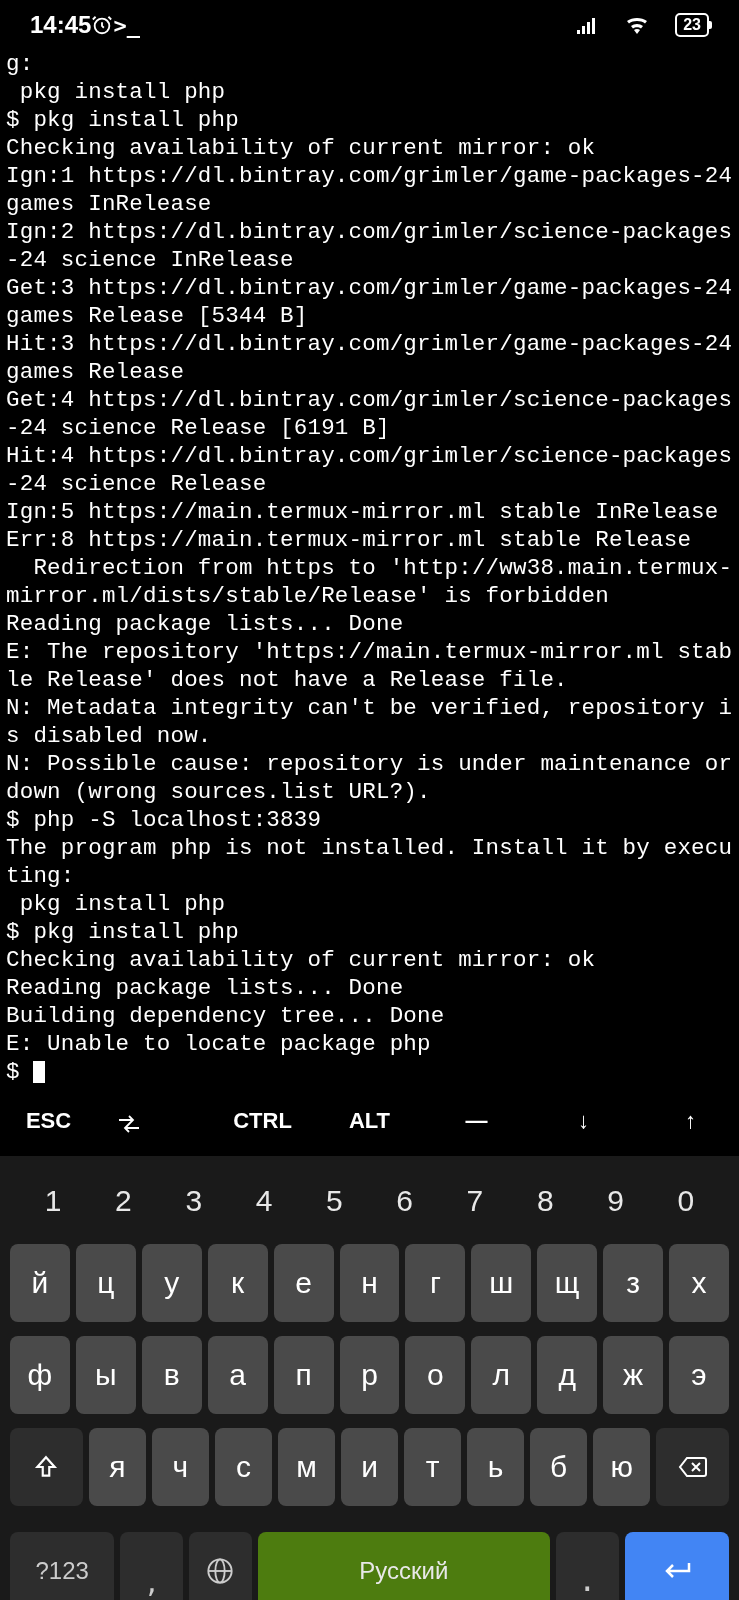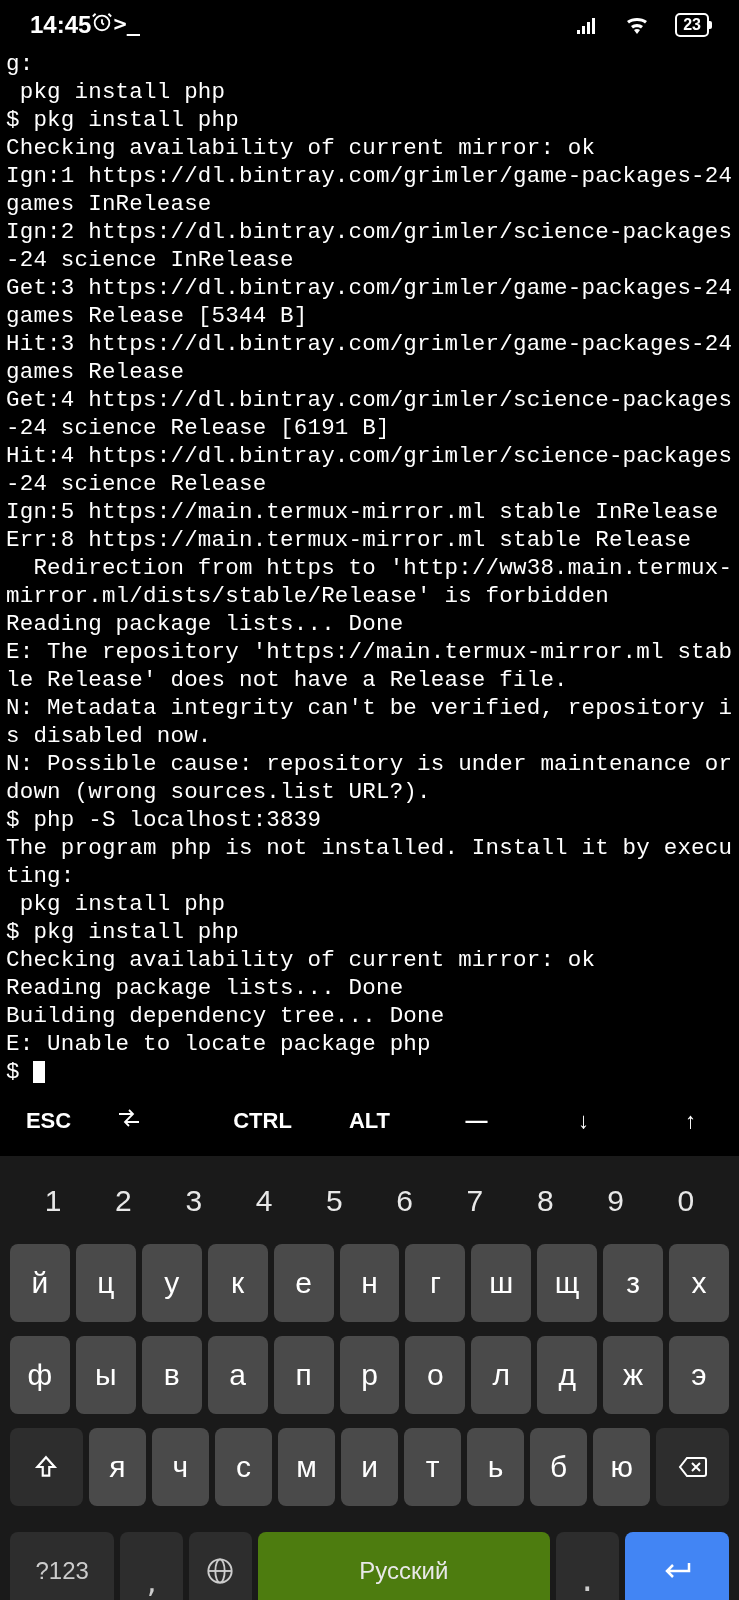--- a/index.html
+++ b/index.html
@@ -14,21 +14,21 @@
 .status-bar {
   height: 50px;
   display: flex;
   justify-content: space-between;
   align-items: center;
   padding: 0 30px;
   font-size: 24px;
   font-weight: 600;
   font-family: -apple-system, sans-serif;
 }
-.status-left { display: flex; }
+.status-left { display: flex; align-items: center; }
 .status-right { display: flex; align-items: center; gap: 26px; }
 .battery-box {
   border: 2px solid #fff;
   border-radius: 5px;
   padding: 1px 6px;
   font-size: 16px;
   position: relative;
 }
 .battery-box::after {
   content: '';
@@ -54,21 +54,21 @@
   display: inline-block;
   width: 12px;
   height: 22px;
   background: #fff;
   vertical-align: text-bottom;
   margin-bottom: 2px;
 }
 .extra-keys {
   display: flex;
   justify-content: space-around;
-  align-items: flex-start;
+  align-items: flex-end;
   padding: 12px 10px;
   font-family: -apple-system, sans-serif;
   font-size: 22px;
   font-weight: 700;
   color: #fff;
   gap: 30px;
 }
 .extra-key {
   flex: 1;
   text-align: center;

